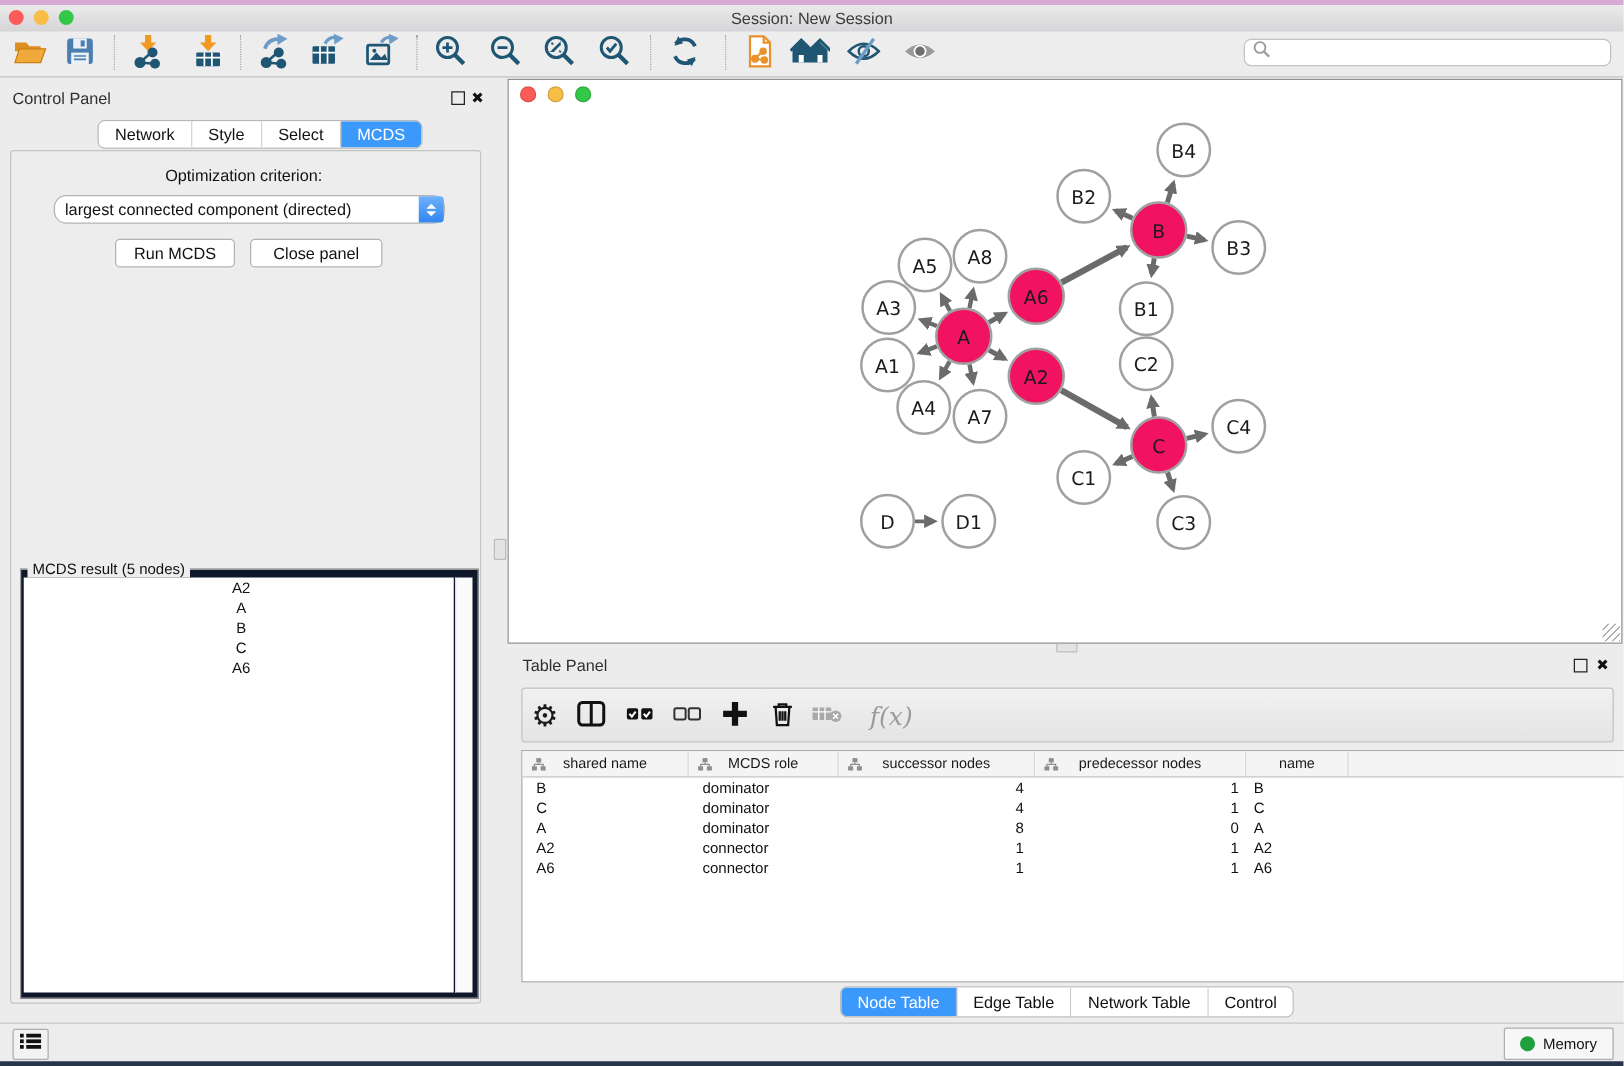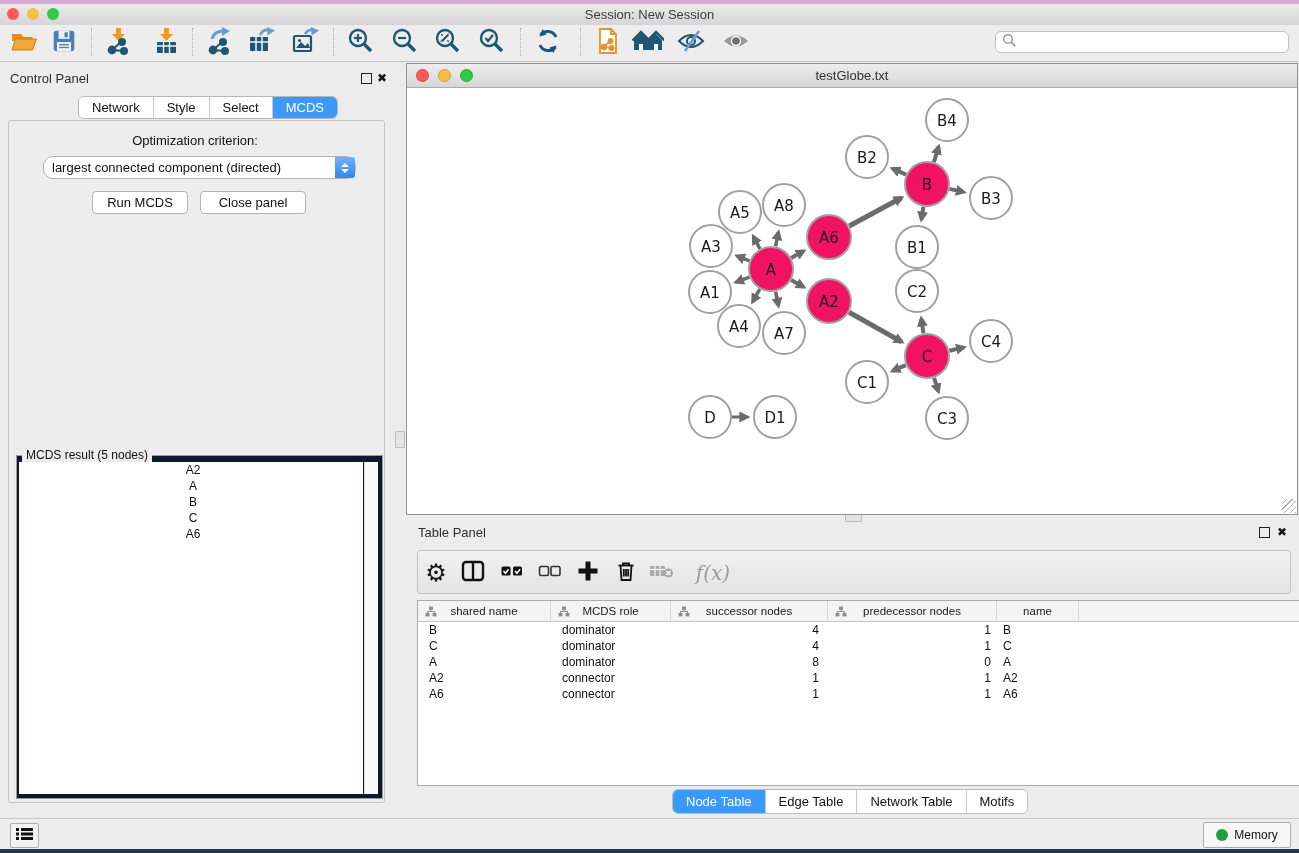--- a/index.html
+++ b/index.html
@@ -295,23 +295,20 @@
         <div class="list-item">C</div>
         <div class="list-item">A6</div>
       </div>
     <div class="result-scroll"></div>
   </div>
 
   <div class="vgrab"></div>
   <div class="hgrab"></div>
 
   <div class="netwin">
-    <div class="wtitle">
-      <div class="wt">testGlobe.txt</div>
-    </div>
     <div class="net-dots">
       <span class="dot sm red"></span>
       <span class="dot sm yellow"></span>
       <span class="dot sm green"></span>
     </div>
     <svg class="net-canvas" width="890" height="426">
       <defs>
         <marker id="arrow" viewBox="0 0 10 10" refX="7" refY="5" markerWidth="11" markerHeight="11" orient="auto" markerUnits="userSpaceOnUse">
           <path d="M0,0 L10,5 L0,10 z" fill="#6B6B6B"></path>
         </marker>
@@ -579,21 +576,21 @@
           <div class="tcell c4">A6</div>
         </div>
       </div>
     <div class="tscroll"></div>
   </div>
 
   <div class="bot-tabs">
     <div class="bot-tab sel">Node Table</div>
     <div class="bot-tab">Edge Table</div>
     <div class="bot-tab">Network Table</div>
-    <div class="bot-tab">Motifs</div>
+    <div class="bot-tab">Control</div>
   </div>
 
   <div class="statusbar">
     <div class="list-btn">
       <span><svg width="17" height="14" viewBox="0 0 17 14">
             <g fill="#111">
               <rect x="0" y="1" width="3" height="3"></rect>
               <rect x="0" y="5.5" width="3" height="3"></rect>
               <rect x="0" y="10" width="3" height="3"></rect>
               <rect x="5" y="1" width="12" height="3"></rect>

